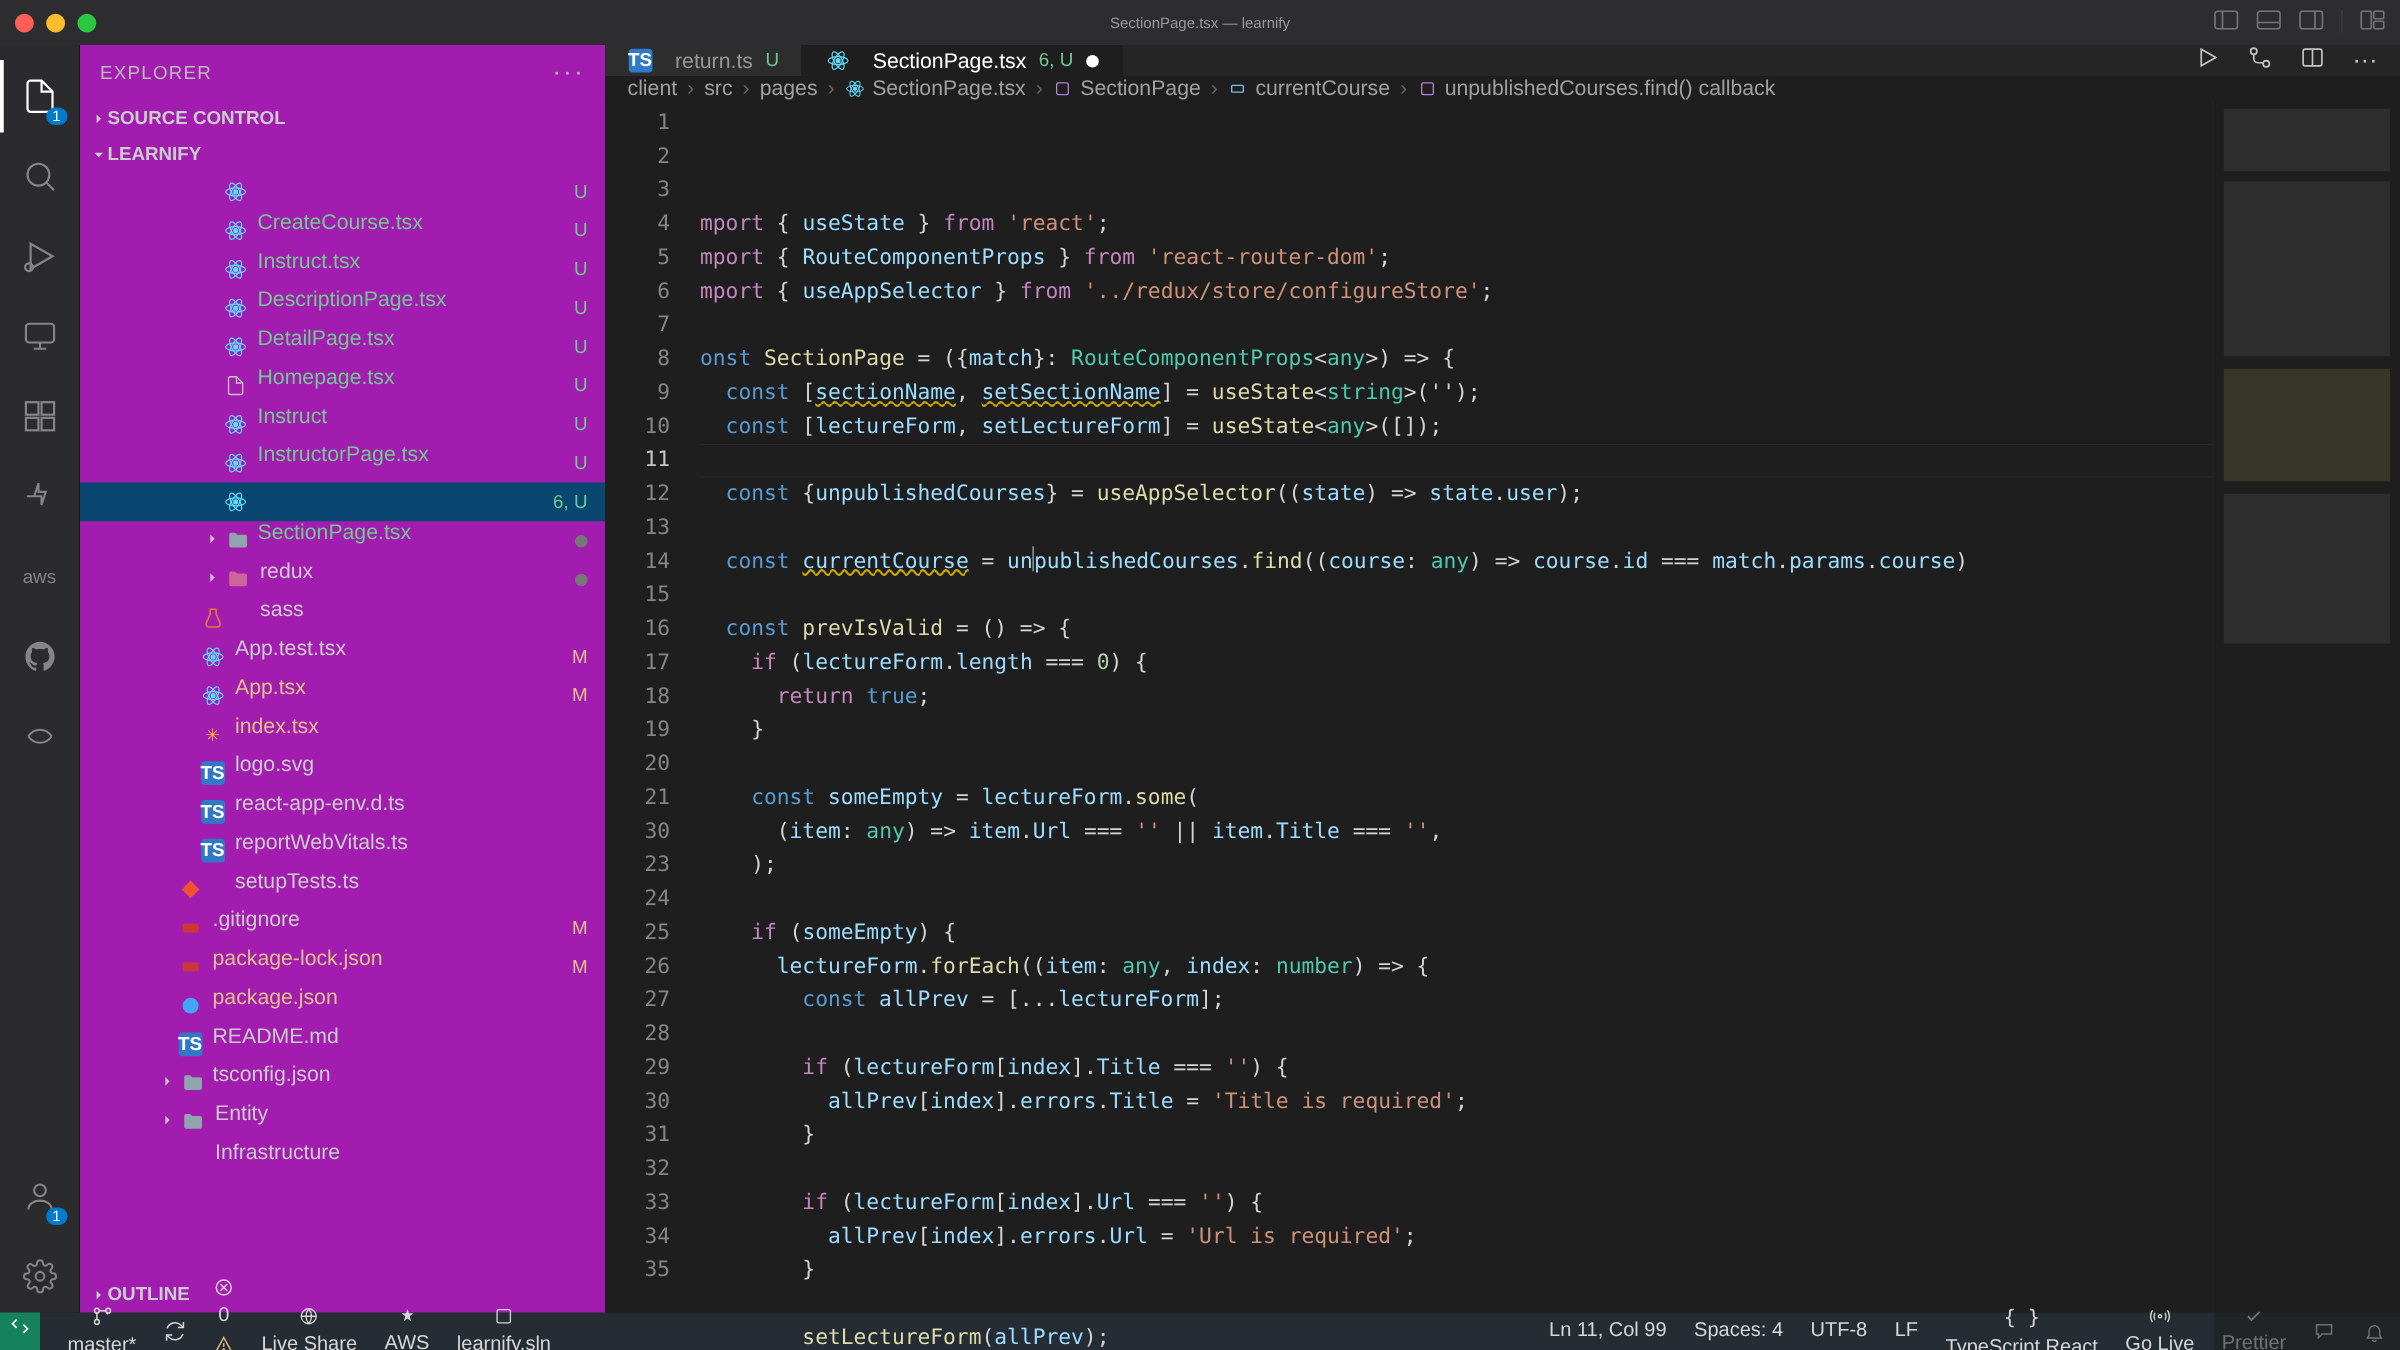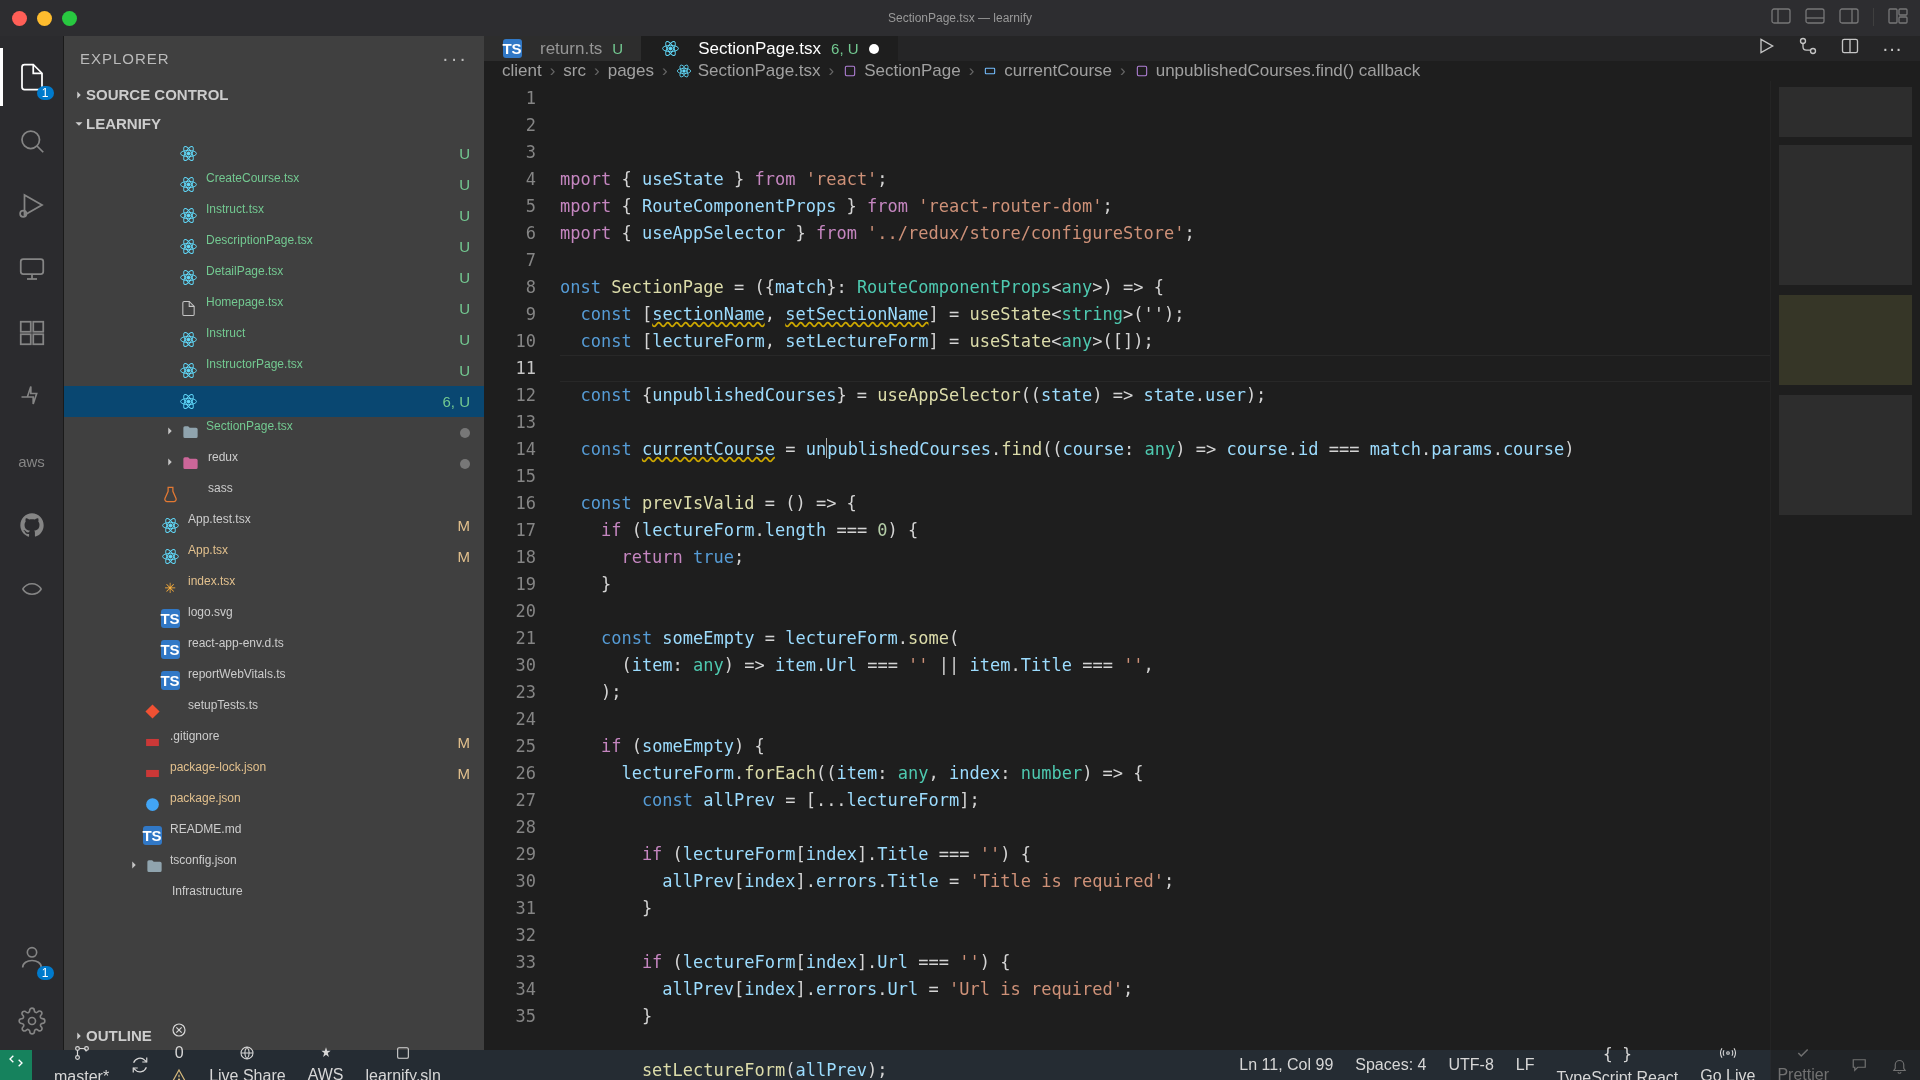--- a/index.html
+++ b/index.html
@@ -59,21 +59,21 @@
 .act-badge {
   position:absolute; bottom:6px; right:10px;
   background:#007acc; color:#fff; font-size:12px;
   border-radius:10px; padding: 0 5px;
   min-width:16px; text-align:center;
 }
 .act-spacer { flex:1; }
 
 .explorer {
   width: 420px;
-  background: #404040;
+  background: #a21caf;
   display:flex; flex-direction:column;
   overflow:hidden;
 }
 .exp-header {
   height: 44px;
   display:flex; align-items:center;
   padding: 0 16px;
   font-size: 15px;
   letter-spacing: 1px;
   color:#bbbbbb;
@@ -99,21 +99,21 @@
 .tree-row .indent { flex: 0 0 auto; }
 .tree-row .chev { width: 20px; text-align:center; color:#c5c5c5; }
 .file-icon {
   width:20px; height:20px; margin-right:8px;
   display:inline-flex; align-items:center; justify-content:center;
   font-size:14px;
 }
 .scm-dot{
   width:10px;height:10px;border-radius:50%;background:#777;margin-left:auto;
 }
-.file-label { flex:1; overflow:hidden; white-space:nowrap; text-overflow:ellipsis; font-size:12px;margin-top:48px;}
+.file-label { flex:1; overflow:hidden; white-space:nowrap; text-overflow:ellipsis; font-size:17px;margin-top:48px;}
 .scm { margin-left: auto; font-size: 15px; }
 .scm.U { color:#73c991; }
 .scm.M { color:#e2c08d; }
 .file-label.U { color:#73c991; }
 .file-label.M { color:#e2c08d; }
 
 .editor-area {
   flex: 1; display:flex; flex-direction:column;
   background:#1e1e1e;
   min-width:0;
@@ -593,20 +593,32 @@
             </svg>
           </span>
           <span class="file-label ">README.md</span>
         </div>
         <div class="tree-row">
           <span class="indent" style="width:78px"></span>
           <span class="file-icon">
             <span class="ts-icon" style="background:#3178c6;">TS</span>
           </span>
           <span class="file-label ">tsconfig.json</span>
+        </div>
+        <div class="tree-row">
+          <span class="indent" style="width:60px"></span>
+          <span class="chev"><svg class="chev-svg" viewBox="0 0 16 16" fill="currentColor">
+              <path d="M6 4l4 4-4 4z"></path>
+            </svg></span>
+          <span class="file-icon folder-icon">
+            <svg width="19" height="19" viewBox="0 0 24 24" fill="#90a4ae">
+              <path d="M3 6a2 2 0 0 1 2-2h4l2 2h8a2 2 0 0 1 2 2v9a2 2 0 0 1-2 2H5a2 2 0 0 1-2-2z"></path>
+            </svg>
+          </span>
+          <span class="file-label ">Entity</span>
         </div>
         <div class="tree-row">
           <span class="indent" style="width:60px"></span>
           <span class="chev"><svg class="chev-svg" viewBox="0 0 16 16" fill="currentColor">
               <path d="M6 4l4 4-4 4z"></path>
             </svg></span>
           <span class="file-icon folder-icon">
             <svg width="19" height="19" viewBox="0 0 24 24" fill="#90a4ae">
               <path d="M3 6a2 2 0 0 1 2-2h4l2 2h8a2 2 0 0 1 2 2v9a2 2 0 0 1-2 2H5a2 2 0 0 1-2-2z"></path>
             </svg>

